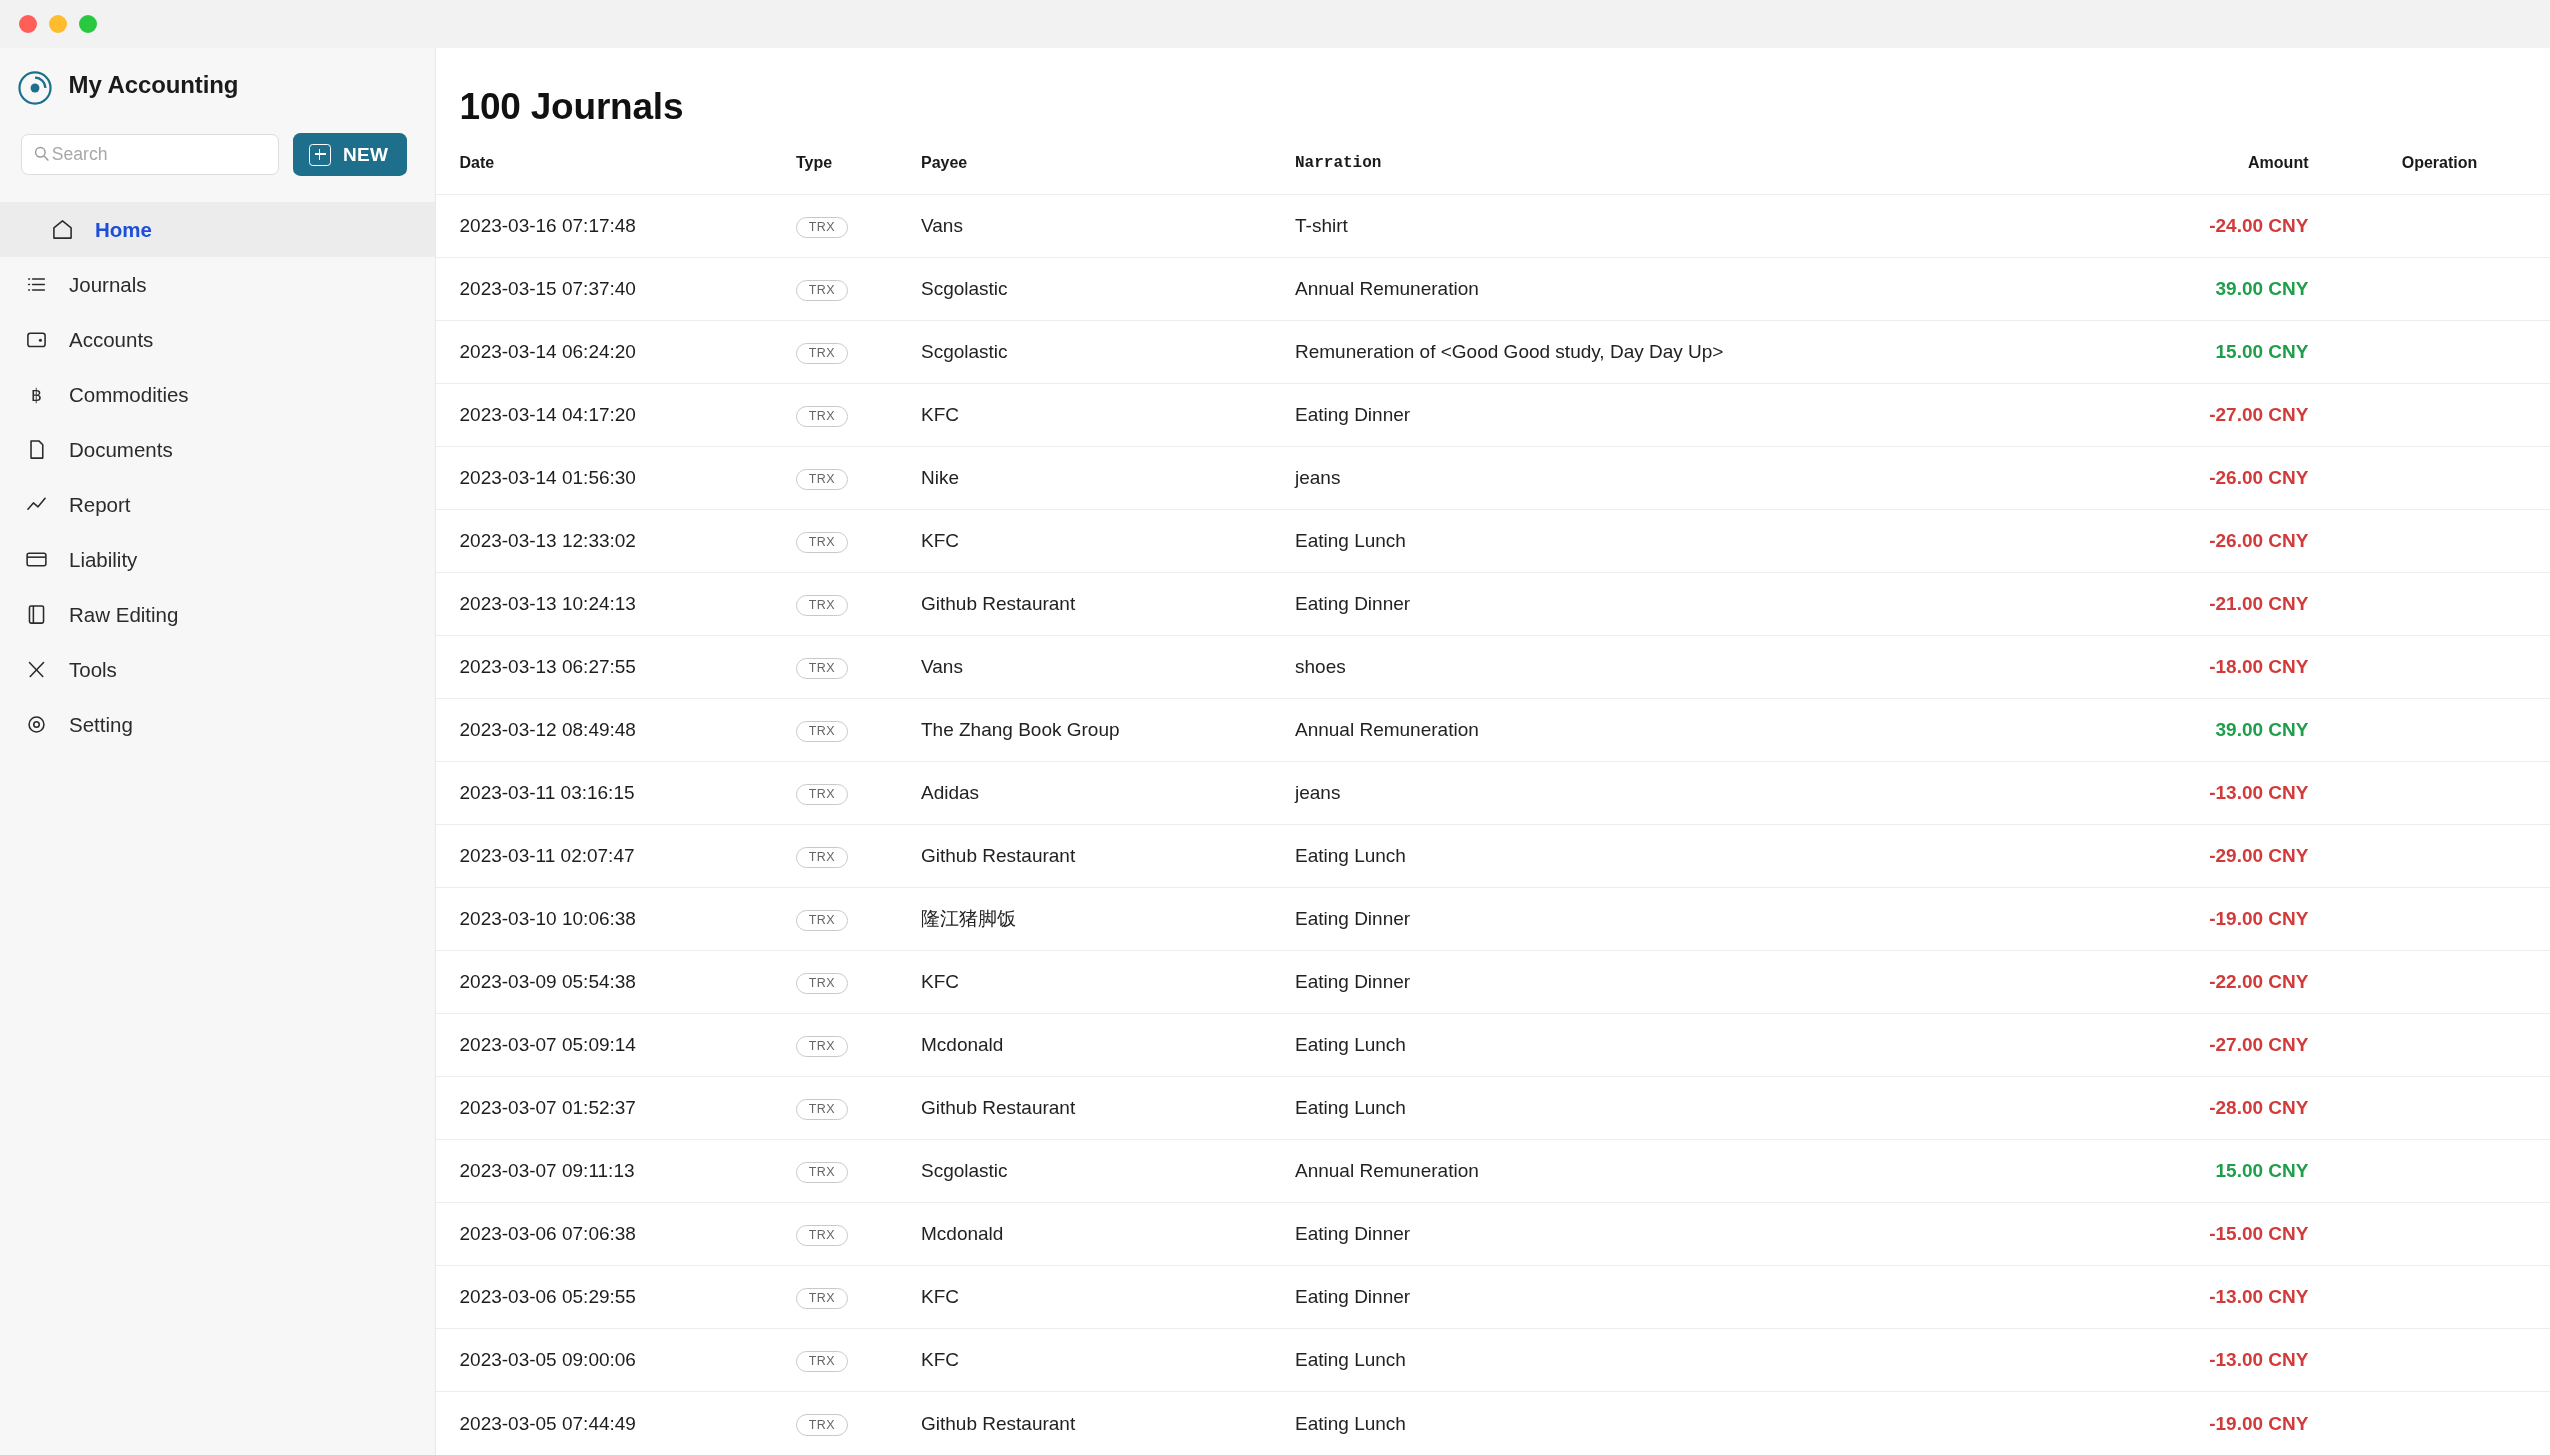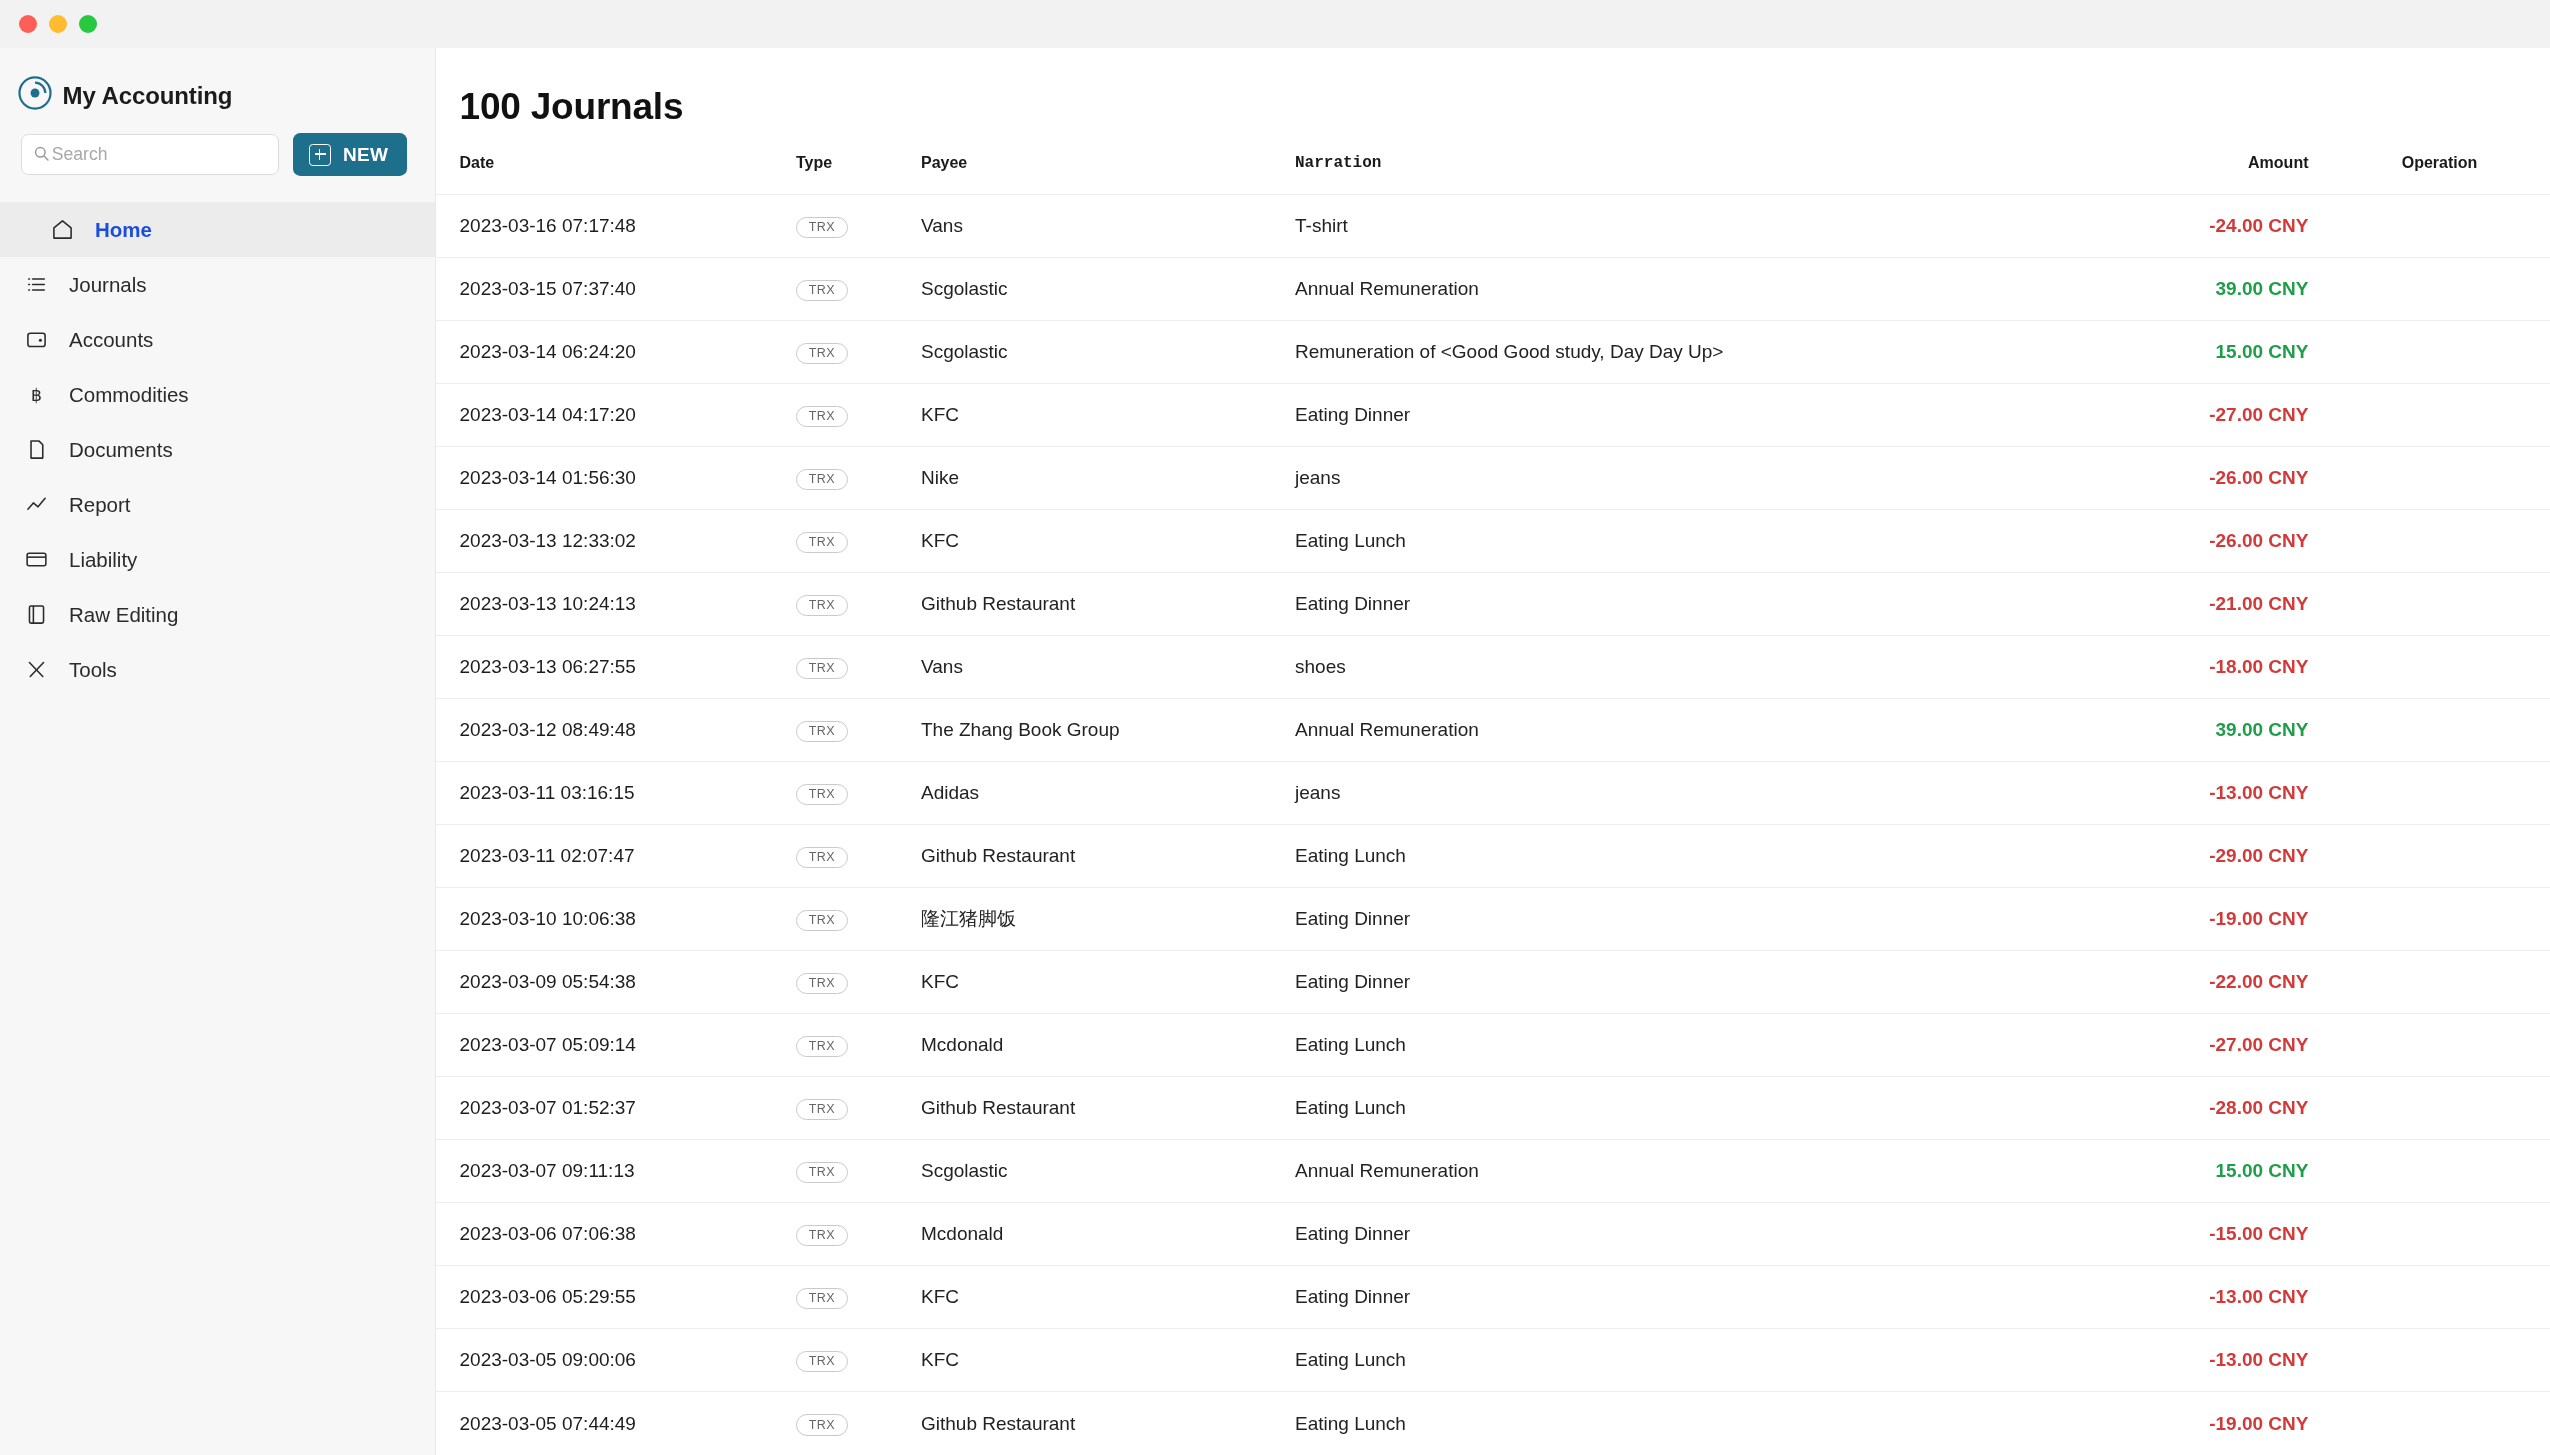--- a/index.html
+++ b/index.html
@@ -45,22 +45,22 @@
     width: 436px;
     flex: 0 0 436px;
     background: #f7f7f7;
     border-right: 0.7px solid #e8e8e8;
     display: flex;
     flex-direction: column;
     padding-top: 16px;
   }
   .brand {
     display: flex;
-    align-items: flex-end;
-    gap: 11px;
+    align-items: flex-start;
+    gap: 17px;
     padding: 7.3px 0 7.3px 17.6px;
     height: 53px;
   }
   .brand-logo { width: 34px; height: 34px; flex: 0 0 34px; }
   .brand-title {
     font-size: 24px;
     font-weight: bold;
     color: #1b1b1b;
     letter-spacing: -0.1px;
   }
@@ -344,20 +344,29 @@
             <svg viewBox="0 0 32 32" width="25" height="25">
               <g stroke="#2b2b2b" stroke-width="2" stroke-linecap="round" fill="none">
                 <line x1="7" y1="7" x2="24" y2="25"></line>
                 <line x1="25" y1="7" x2="8" y2="25"></line>
               </g>
             </svg>
           </span>
           <span class="nav-label">Tools</span>
         </div>
 
+        <div class="nav-item">
+          <span class="ico">
+            <svg viewBox="0 0 32 32" width="25" height="25">
+              <circle cx="16" cy="16" r="9.5" fill="none" stroke="#2b2b2b" stroke-width="2"></circle>
+              <circle cx="16" cy="16" r="3.5" fill="none" stroke="#2b2b2b" stroke-width="2"></circle>
+            </svg>
+          </span>
+          <span class="nav-label">Setting</span>
+        </div>
 
       </div>
     </div>
 
     <div class="main">
       <div class="page-title">100 Journals</div>
 
       <table>
         <thead>
           <tr>

